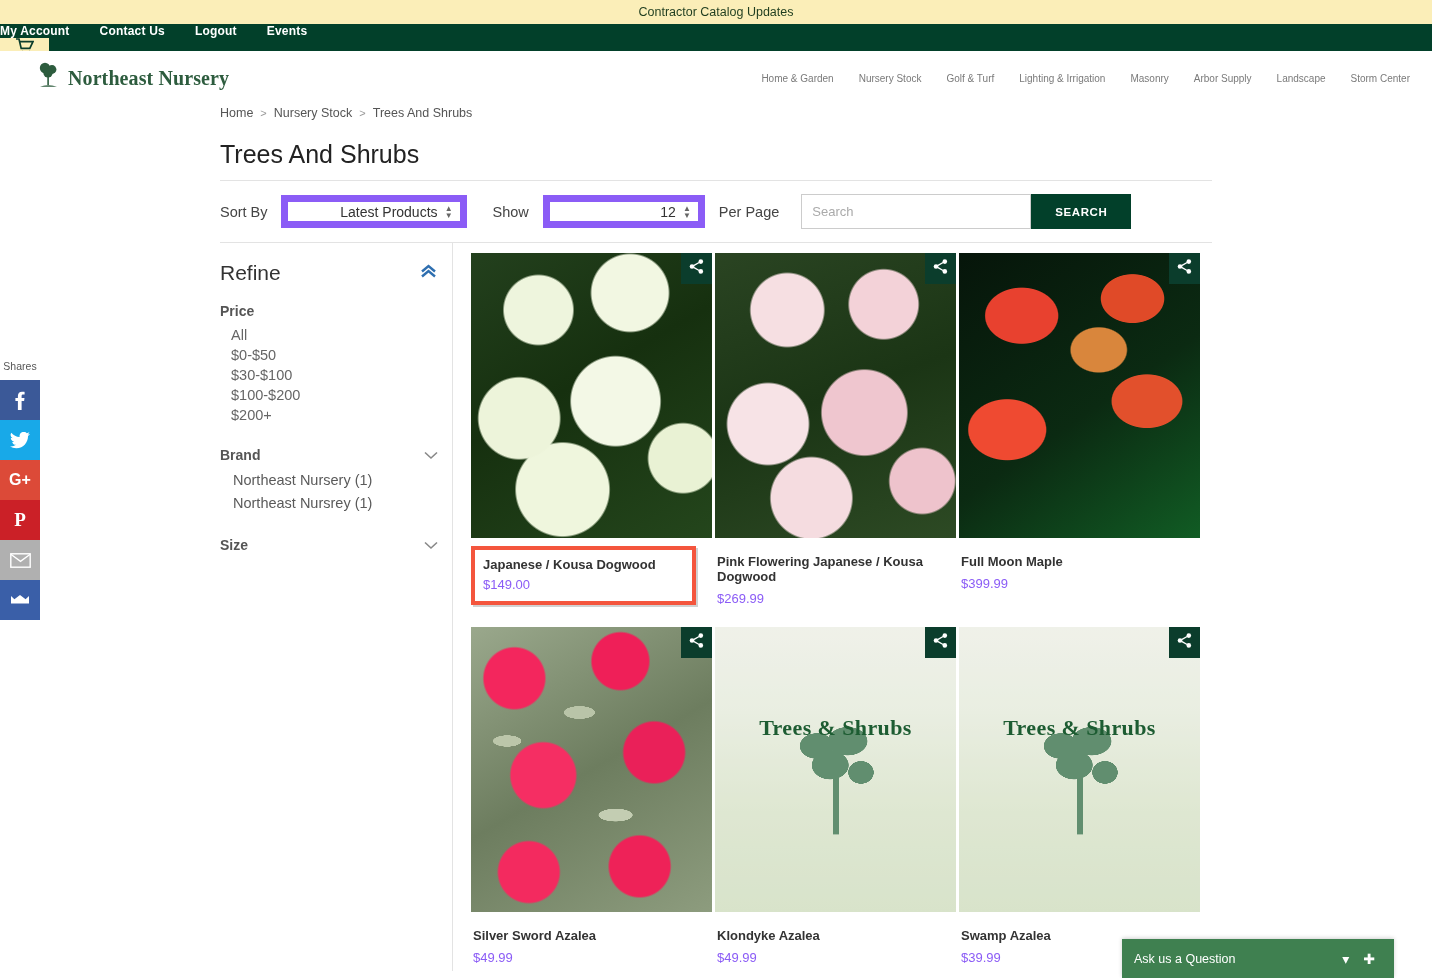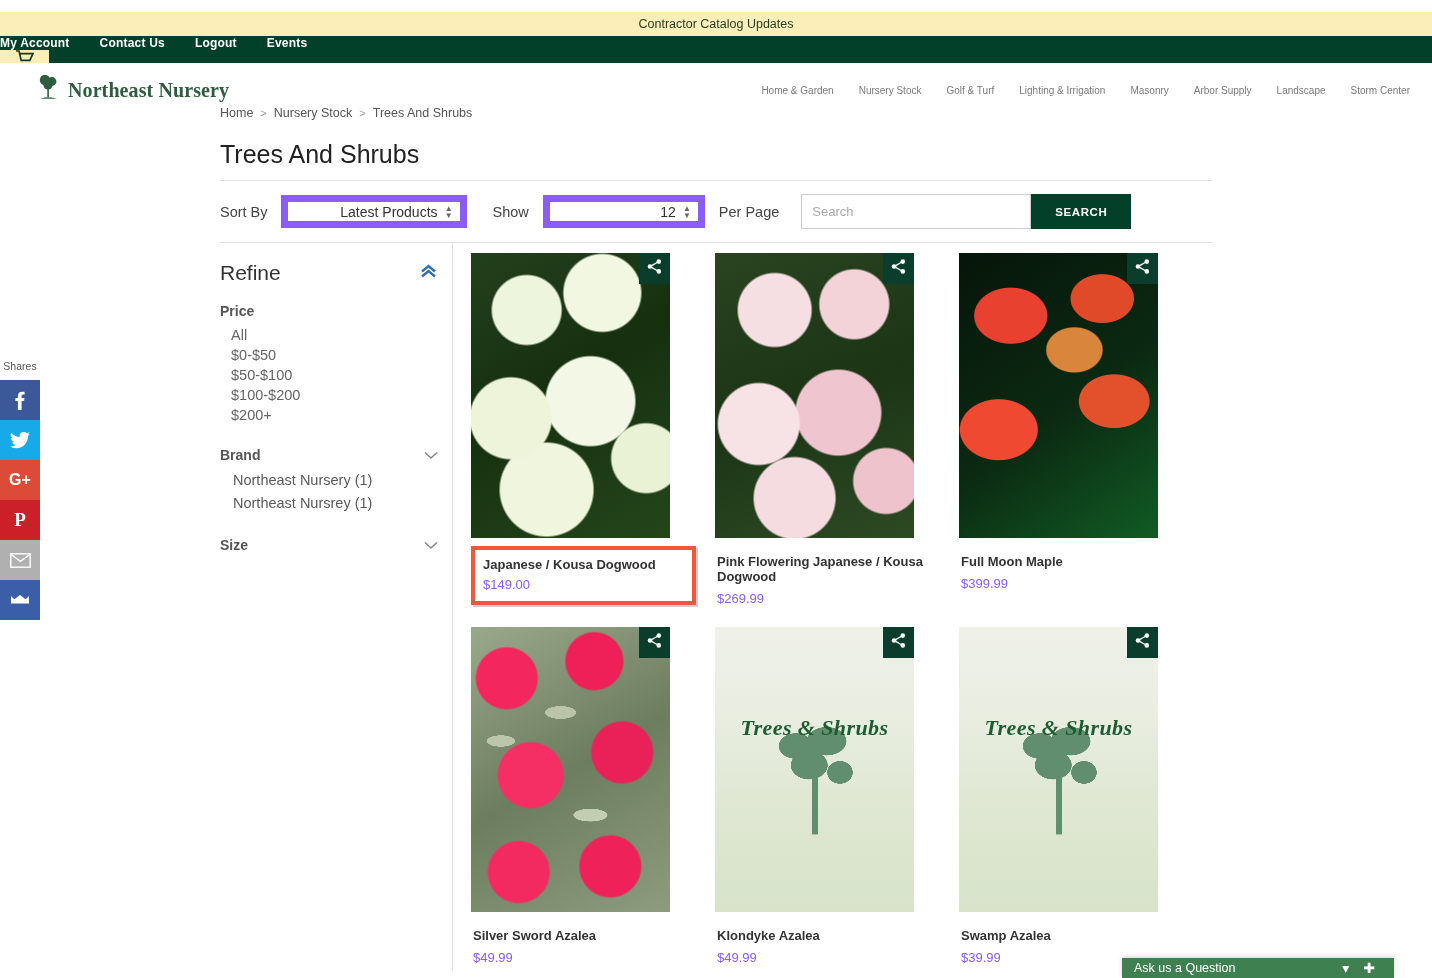--- a/index.html
+++ b/index.html
@@ -10,21 +10,21 @@
     background: #ffffff;
     overflow: hidden;
     position: relative;
     color: #333;
   }
 
   
   .banner {
     height: 24px; background: #fbeeb8;
     display: flex; align-items: center; justify-content: center;
-    font-size: 12.5px; color: #1f3d1f; margin-top: 12px;
+    font-size: 12.5px; color: #1f3d1f;
   }
 
   
   .utilbar {
     height: 27px; background: #02402a;
     display: flex; align-items: stretch; justify-content: flex-start;
     position: relative;
     flex-direction: column;
   }
   .utilbar .links { display: flex; align-items: center; gap: 30px; padding-right: 30px; }
@@ -100,21 +100,21 @@
   .refine-head h2 { margin: 0; font-size: 21px; font-weight: normal; color: #333; }
   .facet-title { font-size: 14px; font-weight: bold; color: #555; margin: 22px 0 6px 0; display: flex; align-items: center; justify-content: space-between; }
   .facet-title.first { margin-top: 18px; }
   .facet-list { list-style: none; margin: 0; padding: 0 0 0 11px; }
   .facet-list li { font-size: 14.5px; color: #666; line-height: 20px; cursor: pointer; }
   .facet-list.brand li { color: #5a5a5a; line-height: 23px; padding-left: 2px; }
 
   .grid-col { flex: 1; border-left: 1px solid #e3e3e3; padding-left: 18px; padding-top: 10px; }
   .grid { display: grid; grid-template-columns: repeat(3, 225px); column-gap: 19px; row-gap: 0; }
   .card { width: 225px; margin-bottom: 6px; }
-  .thumb { width: 199px; height: 285px; position: relative; overflow: hidden; font-style: italic; }
+  .thumb { width: 241px; height: 285px; position: relative; overflow: hidden; }
   .sharesq {
     position: absolute; top: 0; right: 0; width: 31px; height: 31px;
     background: #0b3d2c; display: flex; align-items: center; justify-content: center;
     cursor: pointer; z-index: 3;
   }
   .cardinfo { padding: 16px 2px 0 2px; }
   .cardname { font-size: 13px; font-weight: bold; color: #333; line-height: 15px; }
   .cardprice { font-size: 13px; color: #8b5cf6; margin-top: 7px; }
   .card.highlight .cardinfo {
     border: 4px solid #f4553d; background: #fff; padding: 7px 6px 9px 8px;
@@ -171,21 +171,21 @@
   }
   .art-placeholder .ph-text {
     position: absolute; left: 0; right: 0; top: 88px; text-align: center;
     font-family: "Liberation Serif", serif; font-weight: bold; font-size: 22px;
     color: #1d5c32; letter-spacing: .4px; z-index: 2;
   }
   .art-haze { position: absolute; inset: 0; background: rgba(255,255,255,.32); }
 
   
   .chat {
-    position: absolute; right: 38px; bottom: 0; width: 272px; height: 20px;
+    position: absolute; right: 38px; bottom: 0; width: 272px; height: 39px;
     background: #3f8050; display: flex; align-items: center; padding: 0 12px;
     box-shadow: 0 -1px 4px rgba(0,0,0,.18);
   }
   .chat .ctext { color: #fff; font-size: 12.5px; flex: 1; }
   .chat .cbtn { color: #fff; font-size: 14px; padding: 0 7px; cursor: pointer; line-height: 1; }
 </style>
 </head>
 <body>
 
 <div class="banner">
@@ -326,21 +326,21 @@
           </svg>
         </span>
       </div>
 
       <div class="facet-title first">
         <span>Price</span>
       </div>
       <ul class="facet-list">
         <li>All</li>
         <li>$0-$50</li>
-        <li>$50-$100</li>
+        <li>$30-$100</li>
         <li>$100-$200</li>
         <li>$200+</li>
       </ul>
 
       <div class="facet-title">
         <span>Brand</span>
         <span>
           <svg width="14" height="9" viewBox="0 0 14 9" fill="none" stroke="#888" stroke-width="1.6">
               <path d="M1 1.5L7 7l6-5.5"></path>
             </svg>

